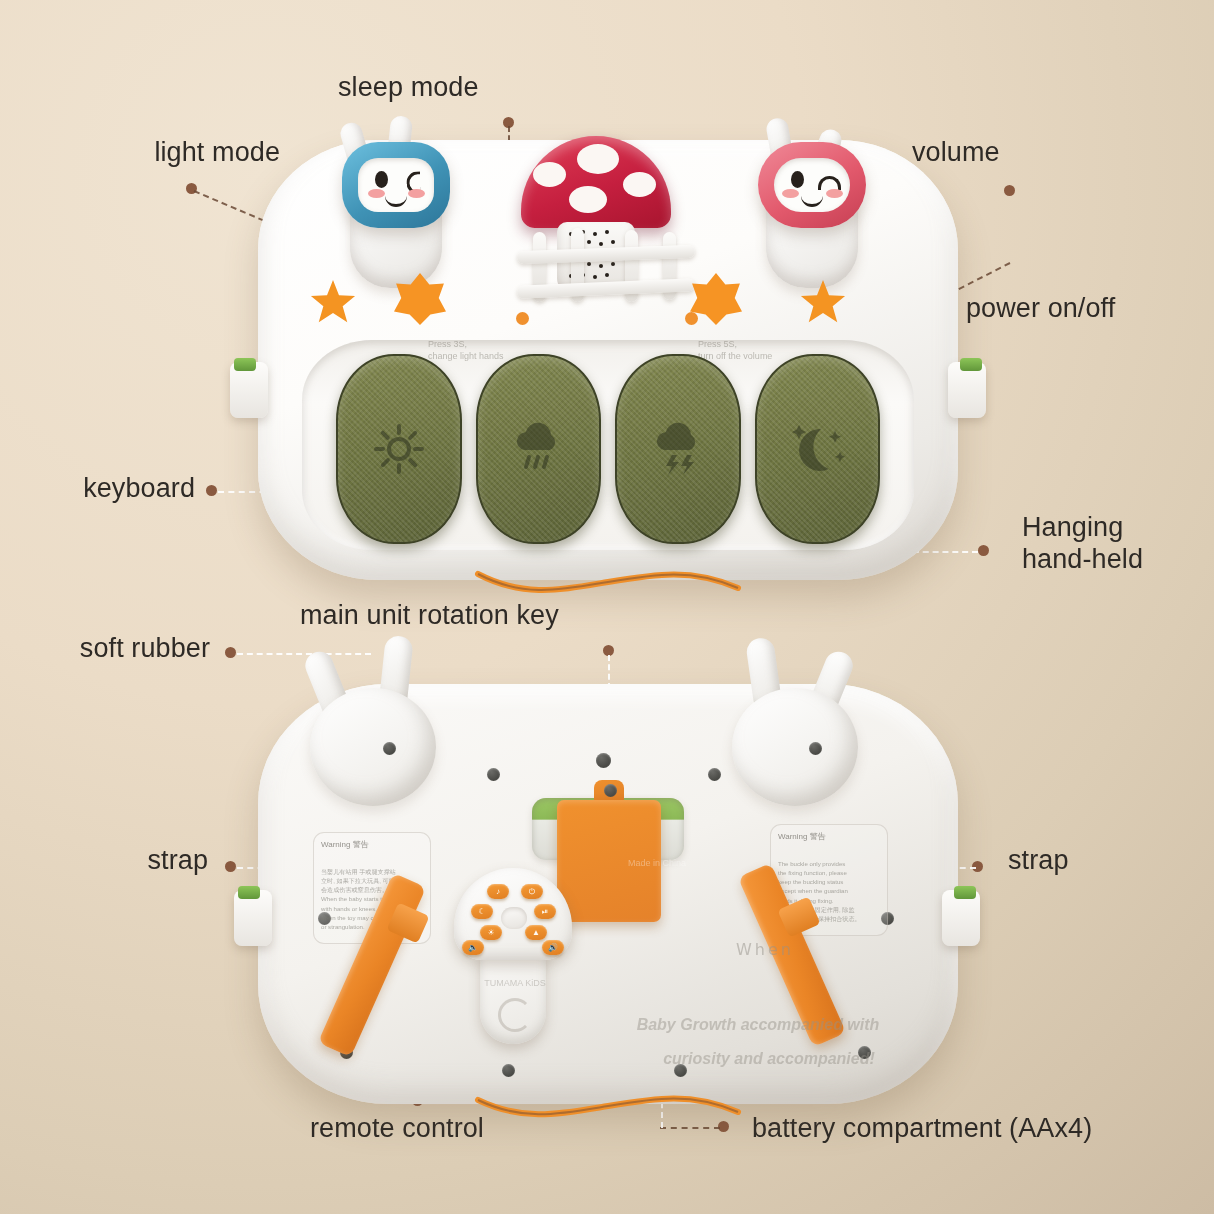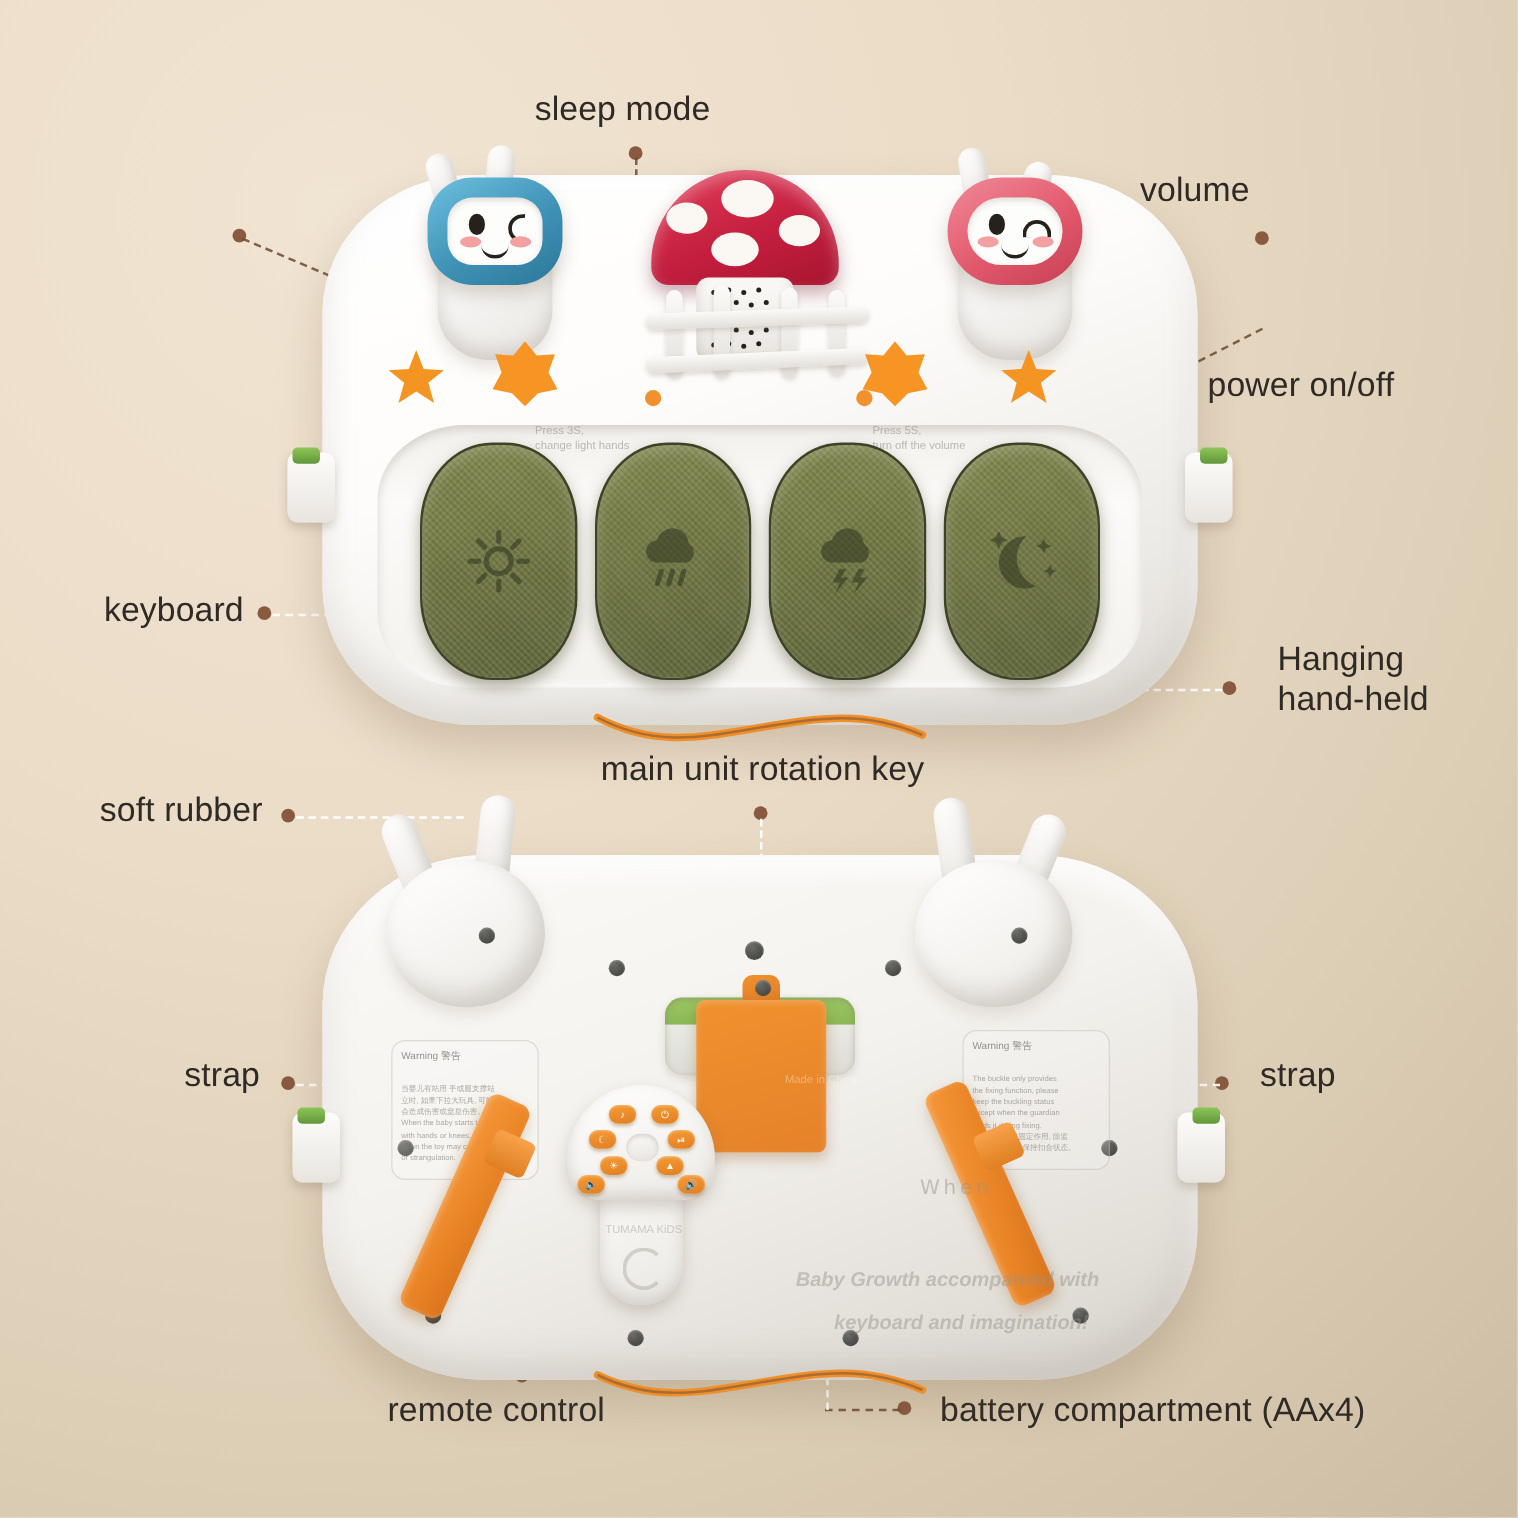--- a/index.html
+++ b/index.html
@@ -14,21 +14,21 @@
       radial-gradient(circle at 22% 14%, #f0e4d2 0%, #ebdcc7 38%, #dccdb5 72%, #cdbca4 100%);
   }
 
   
   .lbl{
     position:absolute;color:#2e2a26;
     font-size:27px;line-height:1.18;letter-spacing:.1px;
     white-space:pre-line;
   }
   .lbl.r{text-align:right;}
-  .lbl.c{text-align:center;}
+  .lbl.c{}
 
   
   .dot{
     position:absolute;width:11px;height:11px;border-radius:50%;
     background:#8a5a40;
   }
   
   .lead{position:absolute;height:0;border-top:2px dashed #6b4a36;opacity:.85;transform-origin:0 50%;}
   .lead.white{border-top:2px dashed #ffffff;opacity:.95;}
   .vlead{position:absolute;width:0;border-left:2px dashed #ffffff;opacity:.95;}
@@ -211,20 +211,21 @@
 </head>
 <body>
 
 <div id="stage">
 
   <div class="lbl c" style="left:338px;top:72px;width:320px;">sleep mode</div>
   <div class="dot" style="left:503px;top:117px;"></div>
   <div class="vlead brown" style="left:508px;top:126px;height:34px;"></div>
   <div class="vlead" style="left:508px;top:160px;height:140px;"></div>
 
+  <div class="lbl r" style="left:0px;top:137px;width:280px;">light mode</div>
   <div class="dot" style="left:186px;top:183px;"></div>
   <div class="lead" style="left:194px;top:190px;width:146px;transform:rotate(23deg);"></div>
   <div class="lead white" style="left:330px;top:247px;width:100px;transform:rotate(23deg);"></div>
 
   <div class="lbl" style="left:912px;top:137px;width:260px;">volume</div>
   <div class="dot" style="left:1004px;top:185px;"></div>
   <div class="lead" style="left:860px;top:262px;width:150px;transform:rotate(-27deg);transform-origin:100% 50%;"></div>
   <div class="lead white" style="left:782px;top:300px;width:86px;transform:rotate(-27deg);transform-origin:100% 50%;"></div>
 
   <div class="dot" style="left:266px;top:305px;"></div>
@@ -483,21 +484,21 @@
         <div class="rbtn" style="left:88px;top:72px;">🔊</div>
       </div>
       <div style="position:absolute;left:16px;top:110px;width:90px;text-align:center;font-size:9px;color:rgba(150,146,138,.42);">TUMAMA KiDS</div>
     </div>
 
     <div class="brand" style="left:368px;top:300px;">
       <div class="brandkids" style="margin-left:110px;">When</div>
     </div>
     <div class="tagline" style="position:absolute;left:340px;top:368px;width:320px;text-align:center;">
       <div>Baby Growth accompanied with</div>
-      <div style="margin-left:22px;">keyboard and imagination!</div>
+      <div style="margin-left:22px;">curiosity and accompanied!</div>
     </div>
 
     <svg class="arc" style="left:216px;top:448px;width:268px;height:34px;" viewBox="0 0 268 34">
       <path d="M4 12 C50 34, 86 26, 134 18 C182 10, 218 4, 264 24" stroke="#ef8f2a" stroke-width="6" fill="none" stroke-linecap="round"></path>
       <path d="M4 12 C50 34, 86 26, 134 18 C182 10, 218 4, 264 24" stroke="#6b4a36" stroke-width="2" fill="none" opacity=".5"></path>
     </svg>
   </div>
 
 </div>
 

